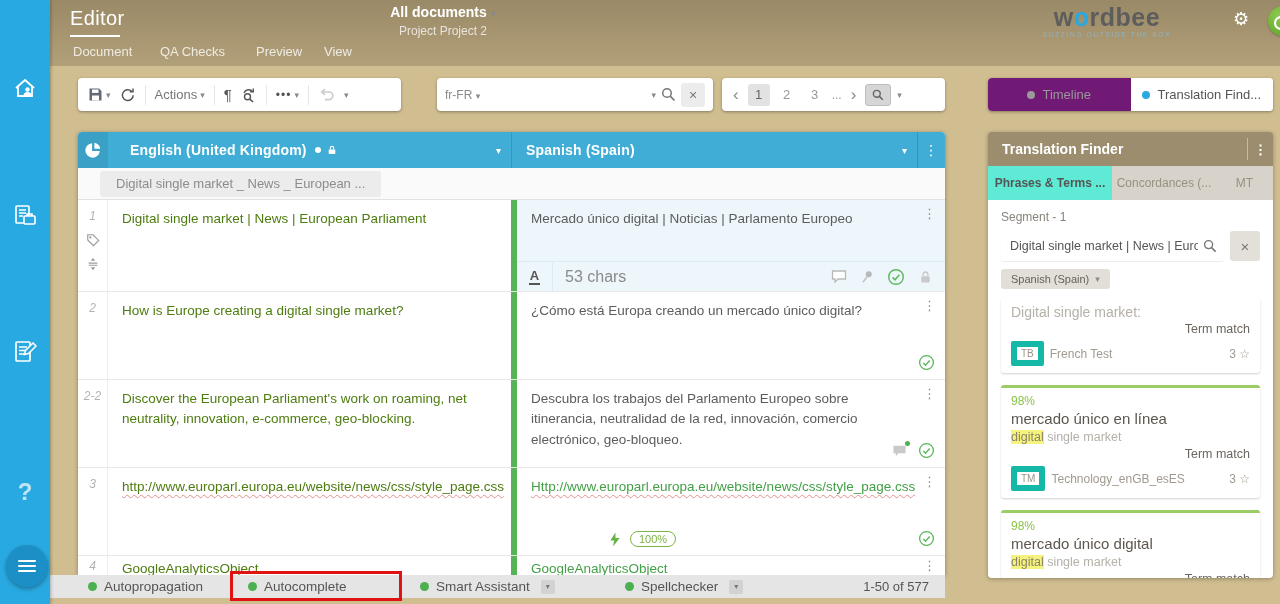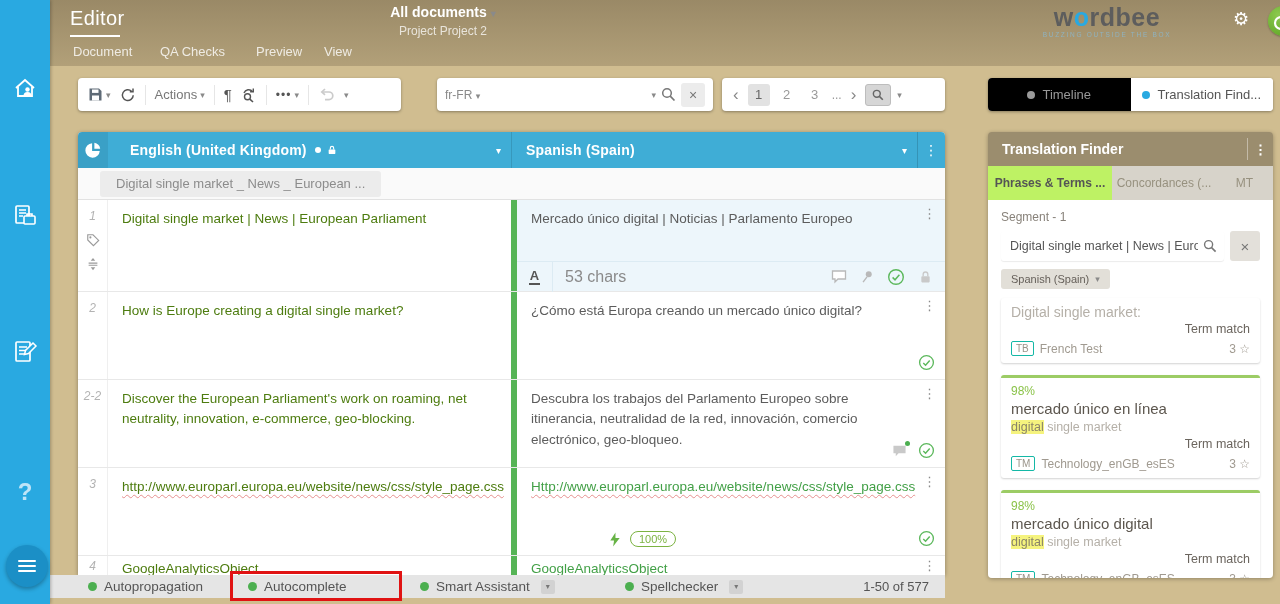--- a/index.html
+++ b/index.html
@@ -51,21 +51,21 @@
   .srch-input{flex:1;height:24px;border:none;outline:none;font-size:12.5px;color:#555;min-width:10px;font-family:"Liberation Sans",sans-serif;}
   .xbtn{width:24px;height:24px;background:#ececec;border-radius:3px;color:#777;font-size:14px;display:flex;align-items:center;justify-content:center;cursor:pointer;}
   .pg-ch{font-size:17px;color:#888;cursor:pointer;padding:0 3px;line-height:1;}
   .pg-n{min-width:22px;height:22px;border-radius:3px;display:flex;align-items:center;justify-content:center;font-size:13px;color:#999;cursor:pointer;}
   .pg-cur{background:#e2e2e2;color:#666;}
   .pg-dots{font-size:12px;color:#999;}
   .pg-find{width:26px;height:22px;background:#d6d6d6;border:1px solid #bdbdbd;border-radius:3px;display:flex;align-items:center;justify-content:center;cursor:pointer;}
   .toggles{left:988px;width:285px;padding:0;overflow:hidden;}
   .tg{flex:1;height:33px;display:flex;align-items:center;justify-content:center;gap:7px;font-size:13px;cursor:pointer;white-space:nowrap;}
   .tg-dot{width:8px;height:8px;border-radius:50%;}
-  .tg-off{background:#000000;color:#999;}
+  .tg-off{background:#701a75;color:#999;}
   .tg-off .tg-dot{background:#9a9a9a;}
   .tg-on{background:#fff;color:#555;}
   .tg-on .tg-dot{background:#29a9e1;}
   
   .editor{position:absolute;left:78px;top:132px;width:867px;height:443px;background:#fff;border-radius:4px 4px 0 0;box-shadow:0 1px 4px rgba(0,0,0,.35);z-index:5;overflow:hidden;}
   .ehead{position:absolute;left:0;top:0;width:867px;height:36px;background:#3fadd6;color:#fff;display:flex;align-items:center;}
   .pie-block{width:30px;height:36px;background:rgba(0,0,0,.07);display:flex;align-items:center;justify-content:center;cursor:pointer;}
   .eh-src{width:403px;height:36px;display:flex;align-items:center;padding:0 10px 0 22px;gap:6px;}
   .eh-tgt{width:406px;height:36px;display:flex;align-items:center;padding:0 10px 0 14px;border-left:1px solid rgba(0,0,0,.12);}
   .eh-name{font-size:14px;font-weight:bold;letter-spacing:.2px;}
@@ -104,40 +104,40 @@
   .st-dd{width:14px;height:14px;background:#d2d2d2;border-radius:2px;font-size:8px;color:#777;display:flex;align-items:center;justify-content:center;margin-left:4px;cursor:pointer;}
   .s1{left:38px}.s2{left:198px}.s3{left:370px}.s4{left:575px}
   .st-range{position:absolute;right:16px;top:0;height:23px;display:flex;align-items:center;font-size:13px;color:#555;}
   .redbox{position:absolute;left:180px;top:-4px;width:172px;height:30px;border:3px solid #e01313;z-index:8;pointer-events:none;}
   
   .finder{position:absolute;left:988px;top:132px;width:285px;height:446px;border-radius:4px;overflow:hidden;box-shadow:0 1px 4px rgba(0,0,0,.3);z-index:5;}
   .tf-head{height:34px;background:rgba(122,111,88,.62);color:#fff;display:flex;align-items:center;padding-left:14px;font-size:14px;font-weight:bold;}
   .tf-kebab{margin-left:auto;width:26px;height:22px;border-left:1px solid rgba(255,255,255,.4);display:flex;align-items:center;justify-content:center;font-size:13px;cursor:pointer;}
   .tf-tabs{height:34px;background:#d7d3ca;display:flex;}
   .tf-tab{display:flex;align-items:center;justify-content:center;font-size:12px;color:#97917f;cursor:pointer;white-space:nowrap;overflow:hidden;}
-  .tf-tab.act{background:#bef264;color:#555;font-weight:bold;}
+  .tf-tab.act{background:#5eead4;color:#555;font-weight:bold;}
   .tt1{width:124px}.tt2{width:104px}.tt3{flex:1}
   .tf-body{height:378px;background:#ffffff;padding:10px 13px;}
   .tf-seg{font-size:12px;color:#88827a;margin-bottom:7px;}
   .tf-srchrow{display:flex;gap:6px;}
   .tf-search{position:relative;flex:1;}
   .tf-input{width:100%;height:30px;border:none;outline:none;border-radius:3px;background:#fff;box-shadow:0 1px 1px rgba(0,0,0,.08);padding:0 26px 0 9px;font-size:12.5px;color:#555;font-family:"Liberation Sans",sans-serif;}
   .tf-mag{position:absolute;right:7px;top:8px;cursor:pointer;}
   .tf-x{width:30px;height:30px;background:#e3e0da;border-radius:3px;color:#777;font-size:15px;display:flex;align-items:center;justify-content:center;cursor:pointer;}
   .tf-lang{display:inline-flex;align-items:center;gap:6px;margin-top:8px;background:#e2dfd8;border-radius:3px;padding:4px 10px;font-size:11px;color:#66605a;cursor:pointer;}
   .card{background:#fff;border-radius:3px;box-shadow:0 1px 2px rgba(0,0,0,.18);padding:6px 10px 7px;margin-top:9px;cursor:pointer;}
   .card.scored{border-top:3px solid #9ccc65;margin-top:12px;}
   .c-src{font-size:14px;color:#b5b0a8;line-height:16px;}
   .c-score{font-size:12px;color:#8bc34a;line-height:14px;}
   .c-title{font-size:15px;color:#5c564e;line-height:19px;margin-top:1px;}
   .c-sub{font-size:12.5px;line-height:16px;color:#b5b0a8;margin-top:1px;}
   .c-hl{background:#f5f37e;color:#8a8468;}
   .c-match{text-align:right;font-size:12.5px;color:#6b655e;line-height:16px;margin-top:1px;}
   .c-foot{display:flex;align-items:center;margin-top:4px;}
-  .c-badge{border:1px solid #14b8a6;border-radius:2px;font-size:10px;color:#9a948a;padding:1px 4px;margin-right:6px;}
+  .c-badge{border:6px solid #14b8a6;border-radius:2px;font-size:10px;color:#9a948a;padding:1px 4px;margin-right:6px;}
   .c-db{font-size:12px;color:#a09a90;}
   .c-stars{margin-left:auto;font-size:12px;color:#a09a90;cursor:pointer;}
   svg{display:block;}
 </style>
 </head>
 <body>
 
 <div class="stage">
 
   <div class="sidebar">

